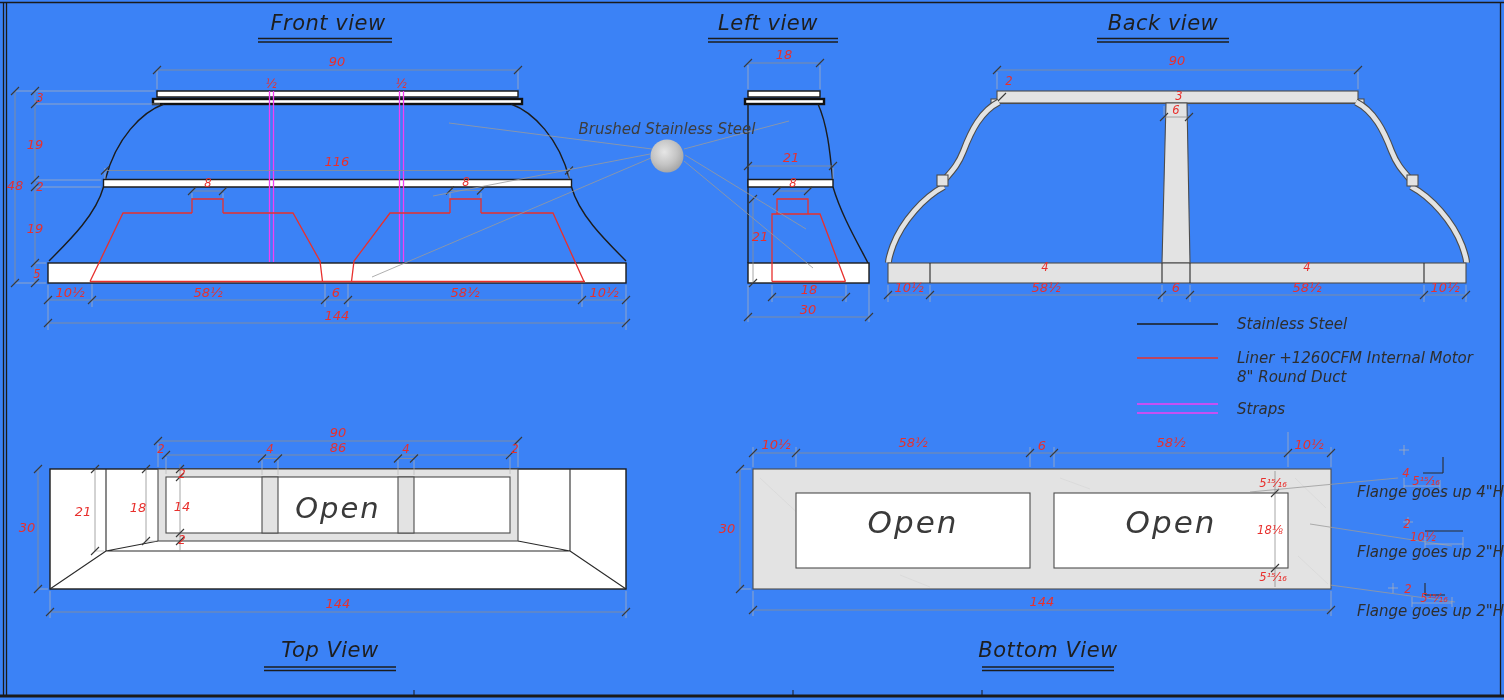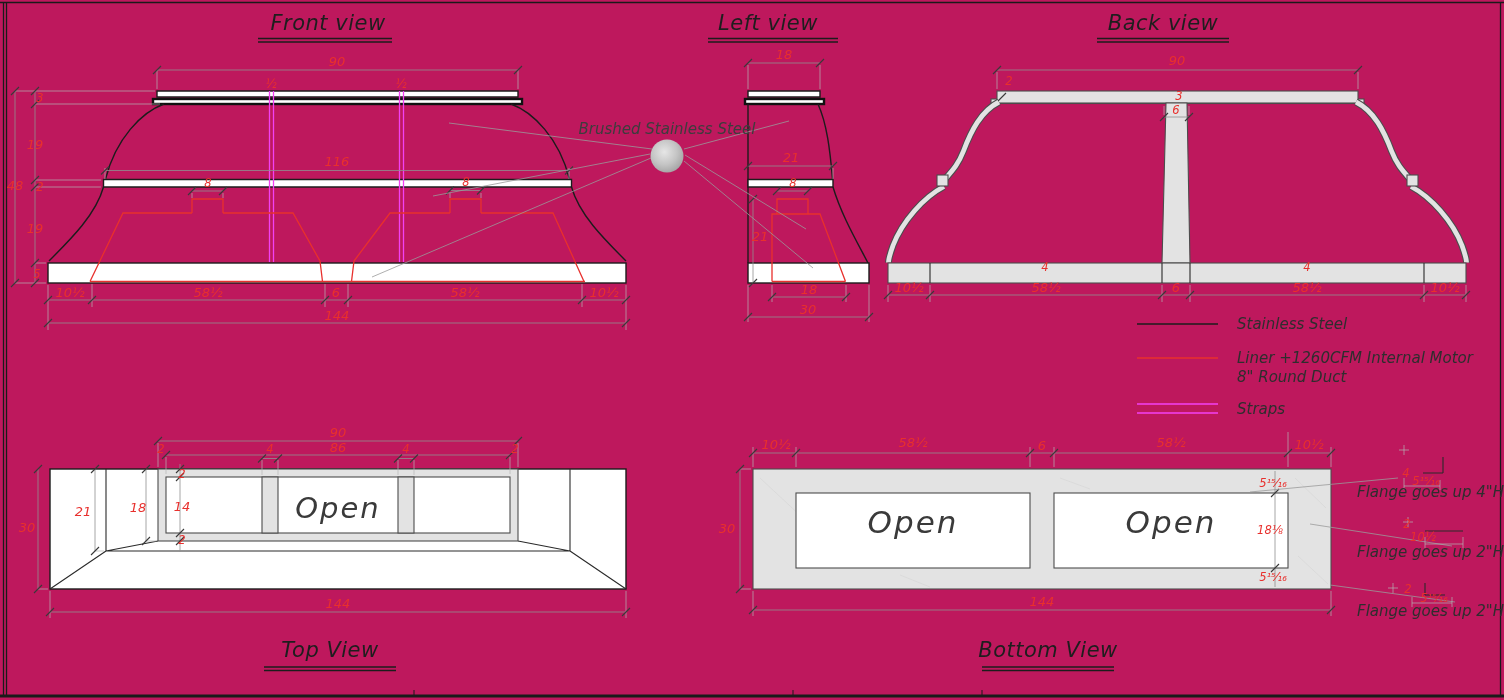--- a/index.html
+++ b/index.html
@@ -1,16 +1,16 @@
 <!DOCTYPE html>
 <html><head>
 <meta charset="utf-8">
 <style>
   html,body{margin:0;padding:0;background:#fff;}
-  .sheet{position:relative;width:1504px;height:700px;background:#be185d;overflow:hidden;}
+  .sheet{position:relative;width:1504px;height:700px;background:#3b82f6;overflow:hidden;}
   svg{display:block;}
   text{font-family:"DejaVu Sans",sans-serif;font-style:italic;}
   .obj{stroke:#1c1c1c;stroke-width:1.4;fill:none;}
   .objw{stroke:#1c1c1c;stroke-width:1.4;fill:#fff;}
   .objthick{stroke:#111;stroke-width:2.4;fill:#fff;}
   .thin{stroke:#2a2a2a;stroke-width:1.1;fill:none;}
   .ext{stroke:#b4b4b4;stroke-width:.7;fill:none;}
   .dim{stroke:#8f8f8f;stroke-width:.8;fill:none;}
   .tick{stroke:#3a3a3a;stroke-width:1.1;fill:none;}
   .red{stroke:#e8302d;stroke-width:1.3;fill:none;}

